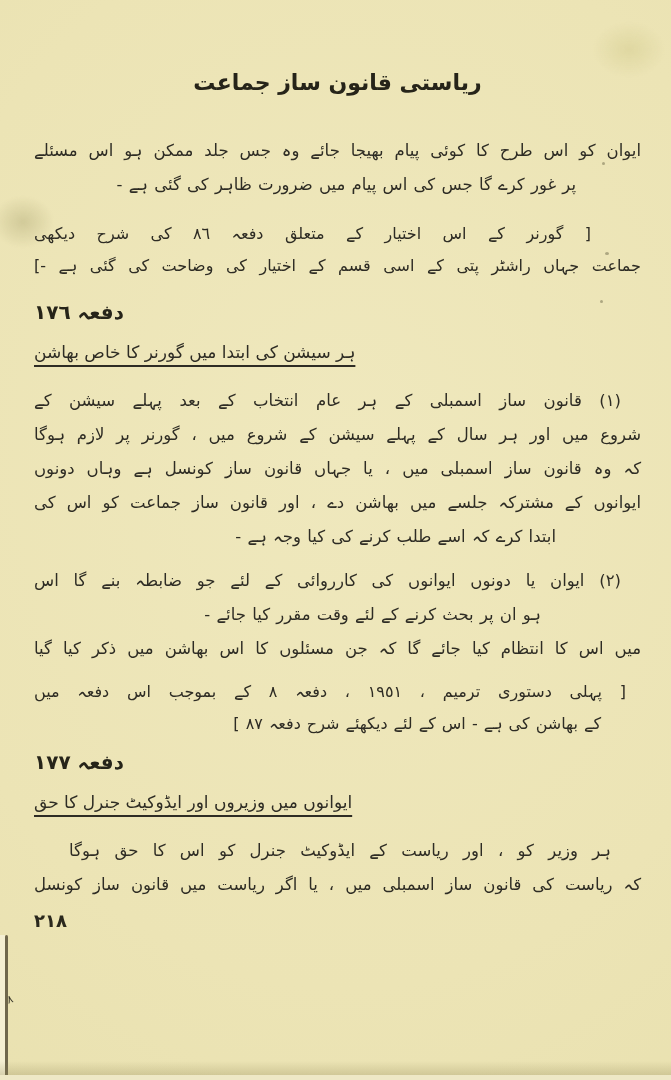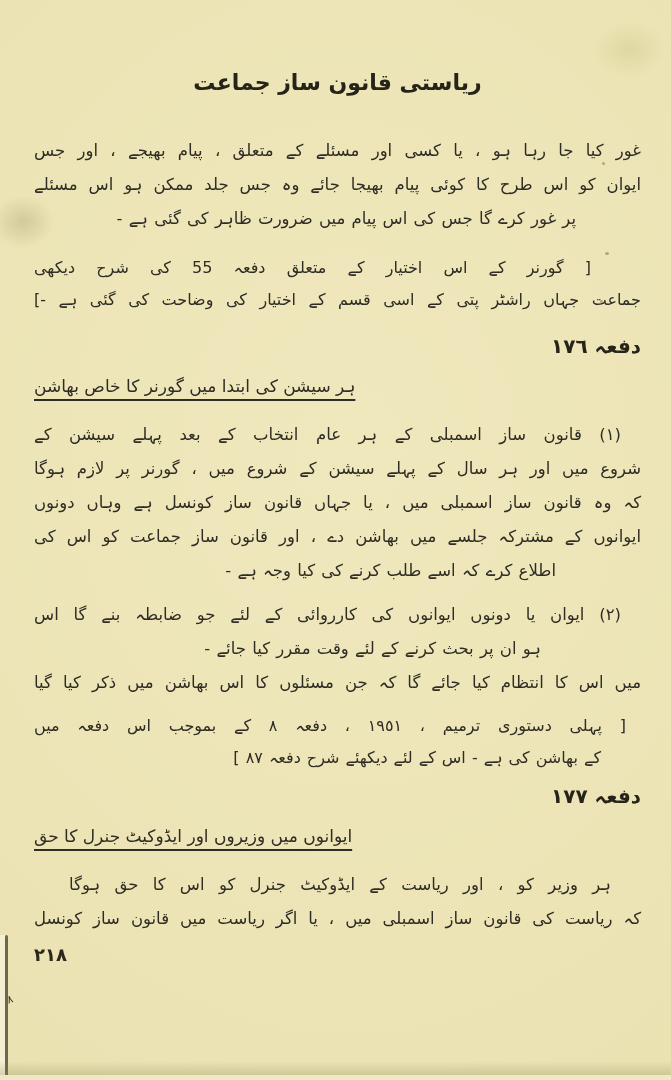--- a/index.html
+++ b/index.html
@@ -58,21 +58,21 @@
   .pr30  { padding-right:30px; }
   .pr40  { padding-right:40px; }
   .pr50  { padding-right:50px; }
   .pr65  { padding-right:65px; }
   .pr85  { padding-right:85px; }
   .pr100 { padding-right:100px; }
   .pl35  { padding-left:35px; }
 
   .section-head {
     margin-top:14px;
-    text-align:right;
+    text-align:left;
     font-weight:bold;
     font-size:20px;
     line-height:32px;
     color:#262419;
   }
   .m-sec2 { margin-top:6px; }
 
   .sub-head {
     margin-top:8px;
     text-align:left;
@@ -146,42 +146,41 @@
   <div class="edge-dark-left"></div>
   <div class="edge-bottom-dark"></div>
   <div class="edge-bottom-light"></div>
   <span class="margin-mark">٨</span>
 
   <div class="content">
 
     <div class="page-title">ریاستی قانون ساز جماعت</div>
 
     <div class="para m-intro">
-      <div class="line">غور کیا جا رہا ہو ، یا کسی اور مسئلے کے متعلق ، پیام بھیجے ، اور جس</div>
       <div class="line">ایوان کو اس طرح کا کوئی پیام بھیجا جائے وہ جس جلد ممکن ہو اس مسئلے</div>
       <div class="line eline pr65">پر غور کرے گا جس کی اس پیام میں ضرورت ظاہر کی گئی ہے -</div>
     </div>
 
     <div class="para m-note1">
-      <div class="line note-line pr50">[ گورنر کے اس اختیار کے متعلق دفعہ 55 کی شرح دیکھی</div>
+      <div class="line note-line pr50">[ گورنر کے اس اختیار کے متعلق دفعہ ٨٦ کی شرح دیکھی</div>
       <div class="line note-line">جماعت جہاں راشٹر پتی کے اسی قسم کے اختیار کی وضاحت کی گئی ہے -]</div>
     </div>
 
     <div class="section-head">دفعہ ١٧٦</div>
 
     <div class="sub-head">
       <span>ہر سیشن کی ابتدا میں گورنر کا خاص بھاشن</span>
     </div>
 
     <div class="para m-clause1">
       <div class="line pr20">(١) قانون ساز اسمبلی کے ہر عام انتخاب کے بعد پہلے سیشن کے</div>
       <div class="line">شروع میں اور ہر سال کے پہلے سیشن کے شروع میں ، گورنر پر لازم ہوگا</div>
       <div class="line">کہ وہ قانون ساز اسمبلی میں ، یا جہاں قانون ساز کونسل ہے وہاں دونوں</div>
       <div class="line">ایوانوں کے مشترکہ جلسے میں بھاشن دے ، اور قانون ساز جماعت کو اس کی</div>
-      <div class="line eline pr85">اطلاع کرے کہ اسے طلب کرنے کی کیا وجہ ہے -</div>
+      <div class="line eline pr85">ابتدا کرے کہ اسے طلب کرنے کی کیا وجہ ہے -</div>
     </div>
 
     <div class="para m-clause2">
       <div class="line pr20">(٢) ایوان یا دونوں ایوانوں کی کارروائی کے لئے جو ضابطہ بنے گا اس</div>
       <div class="line eline pr100">ہو ان پر بحث کرنے کے لئے وقت مقرر کیا جائے -</div>
       <div class="line">میں اس کا انتظام کیا جائے گا کہ جن مسئلوں کا اس بھاشن میں ذکر کیا گیا</div>
     </div>
 
     <div class="para m-note2">
       <div class="line note-line pr15">[ پہلی دستوری ترمیم ، ١٩٥١ ، دفعہ ٨ کے بموجب اس دفعہ میں</div>

